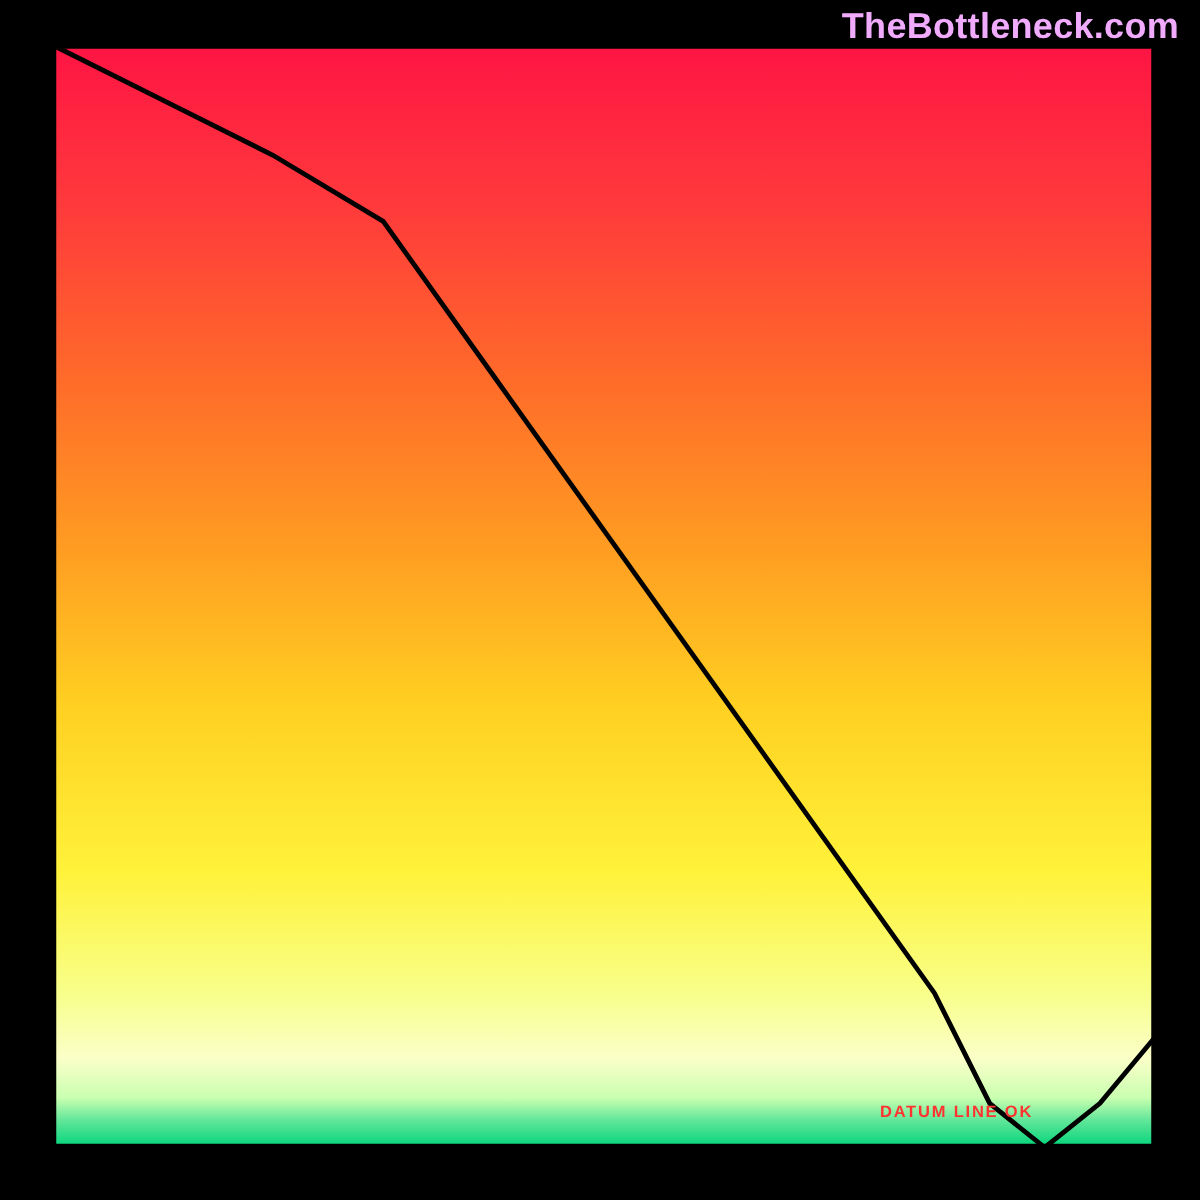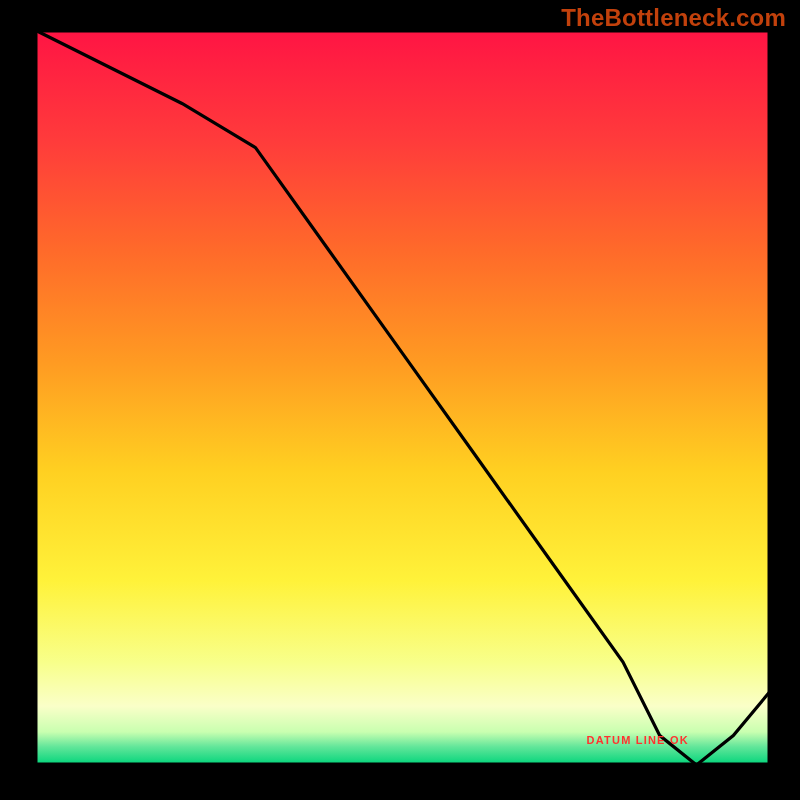--- a/index.html
+++ b/index.html
@@ -13,21 +13,21 @@
   }
   .wrap {
     position: relative;
     width: 800px;
     height: 800px;
   }
   .watermark {
     position: absolute;
     top: 4px;
     right: 14px;
-    color: #c2410c;
+    color: #f0abfc;
     font-size: 24px;
     font-weight: 600;
     letter-spacing: 0.2px;
     user-select: none;
   }
   svg {
     display: block;
   }
 </style>
 </head>

